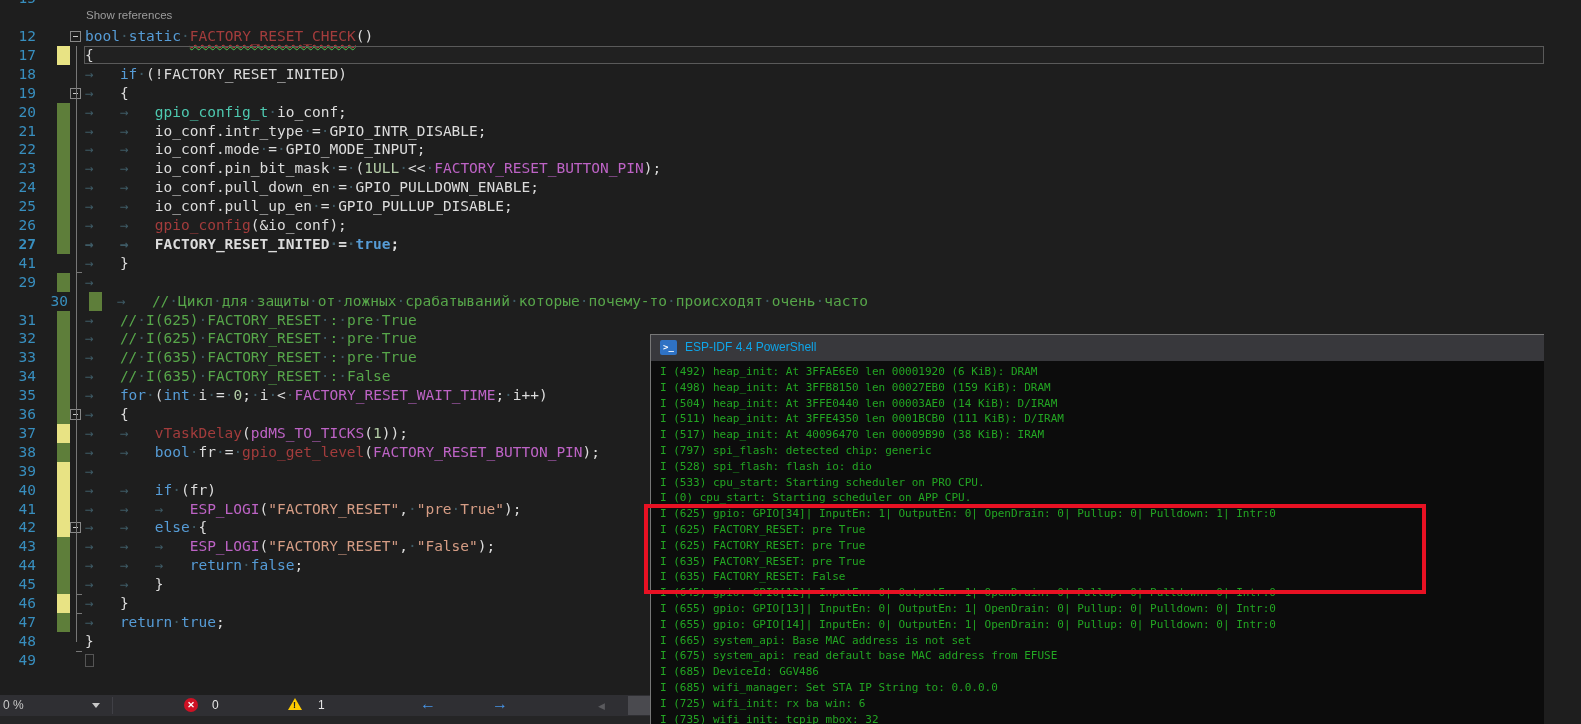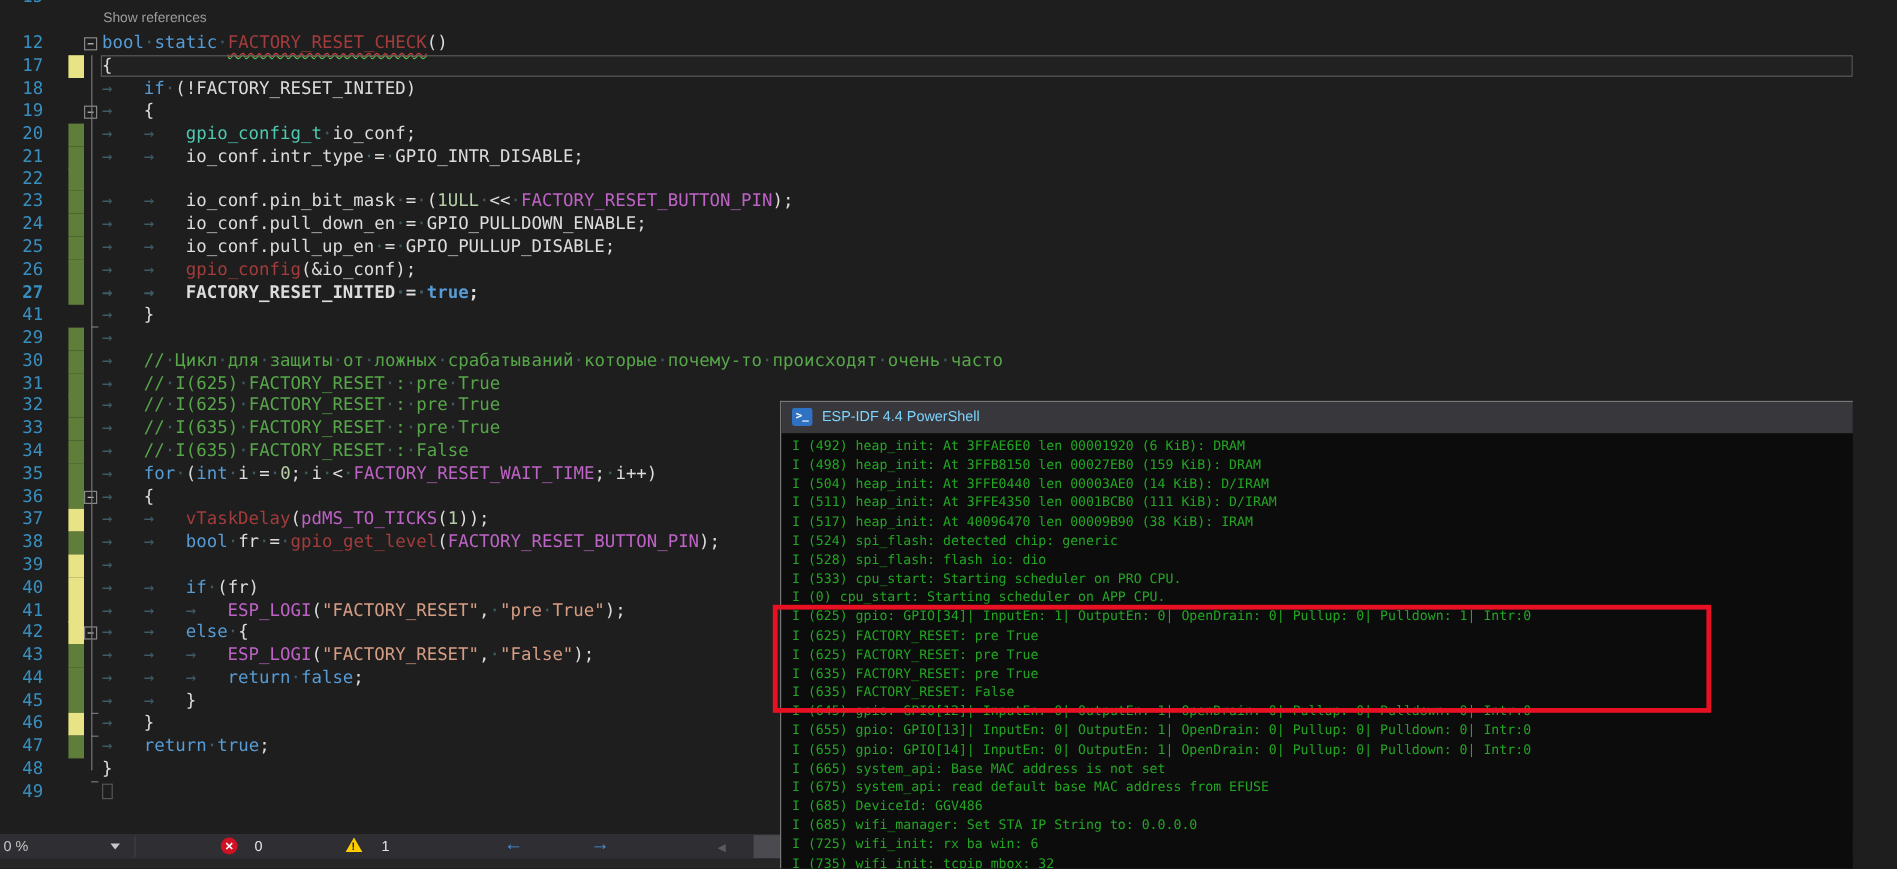--- a/index.html
+++ b/index.html
@@ -48,21 +48,21 @@
   .navarrow{position:absolute;top:0px;color:#4795e8;font-size:16px;font-weight:bold;cursor:pointer;}
   #scroll-left{position:absolute;left:598px;top:6px;color:#5a5a5e;font-size:9px;}
   #scroll-thumb{position:absolute;left:628px;top:1px;width:24px;height:19px;background:#4a4a4f;}
   
   #terminal{position:absolute;left:650px;top:334px;width:931px;height:390px;background:#0c0c0c;
             border-left:1px solid #777;border-top:1px solid #777;box-sizing:border-box;z-index:5;}
   #term-title{position:absolute;left:0;right:0;top:0;height:26px;background:#38383c;}
   #ps-icon{position:absolute;left:9px;top:5px;width:17px;height:15px;background:#2f72c4;border-radius:2px;
            color:#fff;font-size:9px;font-weight:bold;text-align:center;line-height:14px;
            font-family:"DejaVu Sans Mono",monospace;}
-  #term-title-text{position:absolute;left:34px;top:5px;color:#7dd3fc;font-size:12px;
+  #term-title-text{position:absolute;left:34px;top:5px;color:#0ea5e9;font-size:12px;
                    font-family:"Liberation Sans",sans-serif;}
   #term-body{position:absolute;left:0;right:0;top:26px;bottom:0;overflow:hidden;}
   .tline{position:absolute;left:9px;white-space:pre;color:#23a623;font-size:11px;line-height:15.8px;}
   #hlbox{position:absolute;left:644px;top:504px;width:782px;height:90px;border:4px solid #e81123;
          box-sizing:border-box;z-index:7;}
 </style>
 </head>
 <body>
 
 <div id="screen">
@@ -100,20 +100,21 @@
           <div class="code"><span class="tab">→</span><span class="tab">→</span><span class="tk t">gpio_config_t</span><span class="tk d"><span class="ws">·</span>io_conf;</span></div>
         </div>
         <div class="row" style="top: 121.5px;">
           <span class="lnum">21</span>
           <div class="chbar g"></div>
           <div class="code"><span class="tab">→</span><span class="tab">→</span><span class="tk d">io_conf.intr_type<span class="ws">·</span>=<span class="ws">·</span>GPIO_INTR_DISABLE;</span></div>
         </div>
         <div class="row" style="top: 140.4px;">
           <span class="lnum">22</span>
           <div class="chbar g"></div>
+          <div class="code"><span class="tab">→</span><span class="tab">→</span><span class="tk d">io_conf.mode<span class="ws">·</span>=<span class="ws">·</span>GPIO_MODE_INPUT;</span></div>
         </div>
         <div class="row" style="top: 159.3px;">
           <span class="lnum">23</span>
           <div class="chbar g"></div>
           <div class="code"><span class="tab">→</span><span class="tab">→</span><span class="tk d">io_conf.pin_bit_mask<span class="ws">·</span>=<span class="ws">·</span>(</span><span class="tk n">1ULL</span><span class="tk d"><span class="ws">·</span>&lt;&lt;<span class="ws">·</span></span><span class="tk m">FACTORY_RESET_BUTTON_PIN</span><span class="tk d">);</span></div>
         </div>
         <div class="row" style="top: 178.2px;">
           <span class="lnum">24</span>
           <div class="chbar g"></div>
           <div class="code"><span class="tab">→</span><span class="tab">→</span><span class="tk d">io_conf.pull_down_en<span class="ws">·</span>=<span class="ws">·</span>GPIO_PULLDOWN_ENABLE;</span></div>
@@ -135,21 +136,21 @@
         </div>
         <div class="row" style="top: 253.8px;">
           <span class="lnum">41</span>
           <div class="code"><span class="tab">→</span><span class="tk d">}</span></div>
         </div>
         <div class="row" style="top: 272.7px;">
           <span class="lnum">29</span>
           <div class="chbar g"></div>
           <div class="code"><span class="tab">→</span></div>
         </div>
-        <div class="row" style="top: 291.6px;">
+        <div class="row" style="top: 291.6px; margin-left: 32px;">
           <span class="lnum">30</span>
           <div class="chbar g"></div>
           <div class="code"><span class="tab">→</span><span class="tk c">//<span class="ws">·</span>Цикл<span class="ws">·</span>для<span class="ws">·</span>защиты<span class="ws">·</span>от<span class="ws">·</span>ложных<span class="ws">·</span>срабатываний<span class="ws">·</span>которые<span class="ws">·</span>почему-то<span class="ws">·</span>происходят<span class="ws">·</span>очень<span class="ws">·</span>часто</span></div>
         </div>
         <div class="row" style="top: 310.5px;">
           <span class="lnum">31</span>
           <div class="chbar g"></div>
           <div class="code"><span class="tab">→</span><span class="tk c">//<span class="ws">·</span>I(625)<span class="ws">·</span>FACTORY_RESET<span class="ws">·</span>:<span class="ws">·</span>pre<span class="ws">·</span>True</span></div>
         </div>
         <div class="row" style="top: 329.4px;">
@@ -270,21 +271,21 @@
     <div id="term-title">
       <span id="ps-icon">&gt;_</span>
       <span id="term-title-text">ESP-IDF 4.4 PowerShell</span>
     </div>
     <div id="term-body">
         <div class="tline" style="top: 3px;">I (492) heap_init: At 3FFAE6E0 len 00001920 (6 KiB): DRAM</div>
         <div class="tline" style="top: 18.8px;">I (498) heap_init: At 3FFB8150 len 00027EB0 (159 KiB): DRAM</div>
         <div class="tline" style="top: 34.6px;">I (504) heap_init: At 3FFE0440 len 00003AE0 (14 KiB): D/IRAM</div>
         <div class="tline" style="top: 50.4px;">I (511) heap_init: At 3FFE4350 len 0001BCB0 (111 KiB): D/IRAM</div>
         <div class="tline" style="top: 66.2px;">I (517) heap_init: At 40096470 len 00009B90 (38 KiB): IRAM</div>
-        <div class="tline" style="top: 82px;">I (524) spi_flash: detected chip: generic</div>
+        <div class="tline" style="top: 82px;">I (797) spi_flash: detected chip: generic</div>
         <div class="tline" style="top: 97.8px;">I (528) spi_flash: flash io: dio</div>
         <div class="tline" style="top: 113.6px;">I (533) cpu_start: Starting scheduler on PRO CPU.</div>
         <div class="tline" style="top: 129.4px;">I (0) cpu_start: Starting scheduler on APP CPU.</div>
         <div class="tline" style="top: 145.2px;">I (625) gpio: GPIO[34]| InputEn: 1| OutputEn: 0| OpenDrain: 0| Pullup: 0| Pulldown: 1| Intr:0</div>
         <div class="tline" style="top: 161px;">I (625) FACTORY_RESET: pre True</div>
         <div class="tline" style="top: 176.8px;">I (625) FACTORY_RESET: pre True</div>
         <div class="tline" style="top: 192.6px;">I (635) FACTORY_RESET: pre True</div>
         <div class="tline" style="top: 208.4px;">I (635) FACTORY_RESET: False</div>
         <div class="tline" style="top: 224.2px;">I (645) gpio: GPIO[12]| InputEn: 0| OutputEn: 1| OpenDrain: 0| Pullup: 0| Pulldown: 0| Intr:0</div>
         <div class="tline" style="top: 240px;">I (655) gpio: GPIO[13]| InputEn: 0| OutputEn: 1| OpenDrain: 0| Pullup: 0| Pulldown: 0| Intr:0</div>

